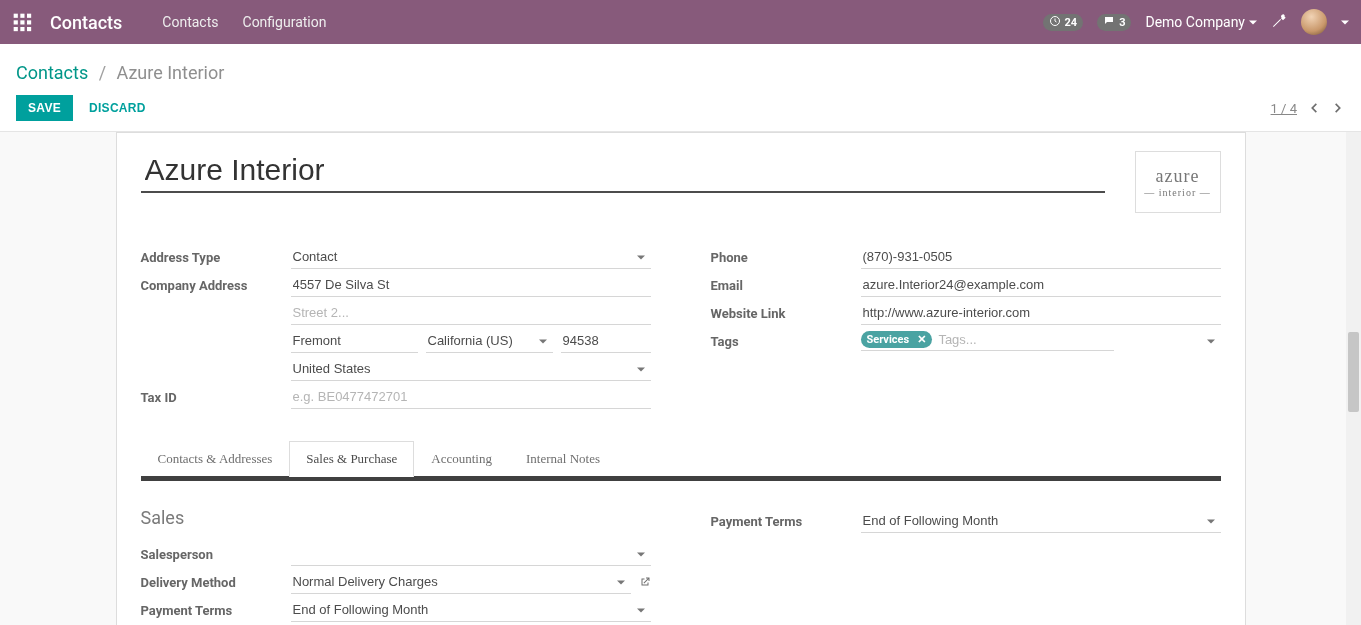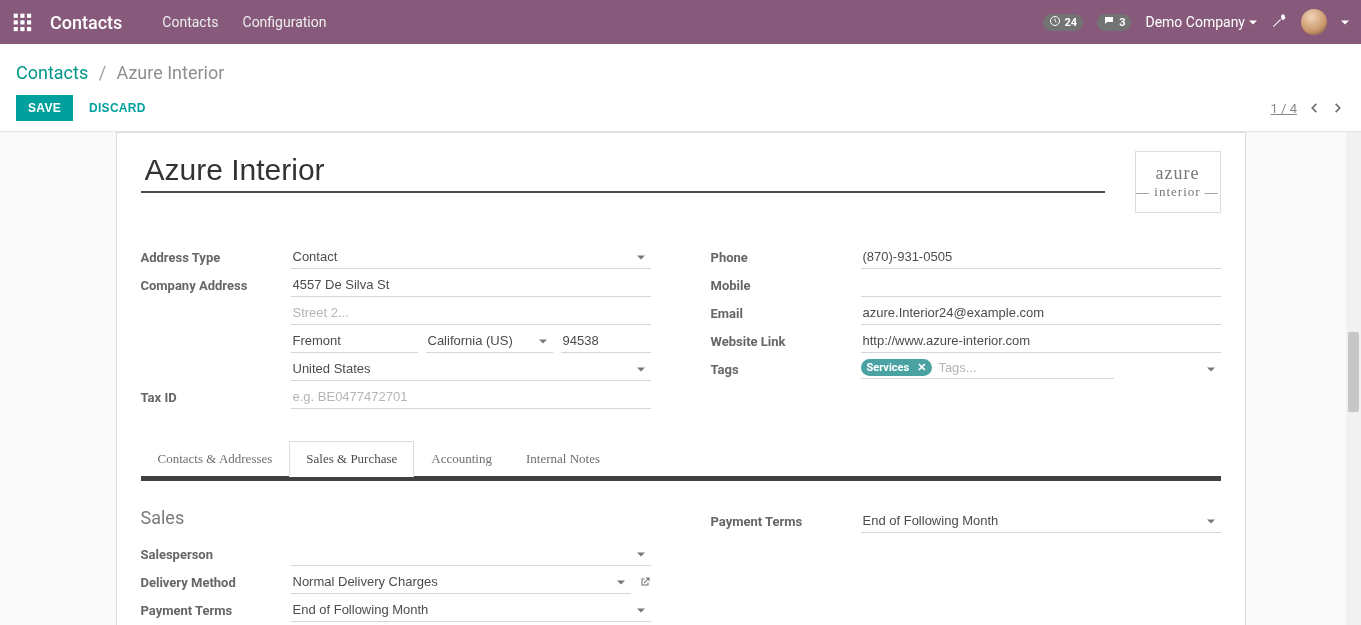--- a/index.html
+++ b/index.html
@@ -69,21 +69,21 @@
   }
   .sheet-top { display: flex; align-items: flex-start; }
   .name-input {
     flex: 1; margin-right: 30px;
     font-size: 30px; color: #333; font-weight: 500;
     border: none; border-bottom: 2px solid #4c4c4c; padding: 2px 4px 4px;
     outline: none; width: 100%;
   }
   .logo-box { width: 86px; height: 62px; border: 1px solid #ddd; display: flex; flex-direction: column; align-items: center; justify-content: center; color: #777; font-family: Georgia, serif; }
   .logo-box .word { font-size: 18px; letter-spacing: 1px; line-height: 1; }
-  .logo-box .sub { font-size: 13px; letter-spacing: 1px; margin-top: 2px; }
+  .logo-box .sub { font-size: 10px; letter-spacing: 1px; margin-top: 2px; }
   .form-grid { display: flex; gap: 60px; margin-top: 30px; }
   .col { flex: 1; }
   .row { display: flex; align-items: center; min-height: 28px; margin-bottom: 0; }
   .lbl { width: 150px; font-weight: 700; color: #666; font-size: 13px; }
   .val { flex: 1; }
   .inp, .sel, .inp-tags {
     width: 100%; border: none; border-bottom: 1px solid #d6d6d6;
     padding: 4px 2px 4px; font-size: 13px; color: #4c4c4c; background: #fff; outline: none;
   }
   .inp::placeholder { color: #b5b5b5; }
@@ -264,24 +264,20 @@
           <div class="val"><input class="inp" placeholder="e.g. BE0477472701" style=""></div>
         </div>
       </div>
 
       <div class="col">
         <div class="row">
           <div class="lbl">Phone</div>
           <div class="val"><input class="inp" value="(870)-931-0505" style=""></div>
         </div>
         <div class="row">
-          <div class="lbl">Mobile</div>
-          <div class="val"><input class="inp" value="" style=""></div>
-        </div>
-        <div class="row">
           <div class="lbl">Email</div>
           <div class="val"><input class="inp" value="azure.Interior24@example.com" style=""></div>
         </div>
         <div class="row">
           <div class="lbl">Website Link</div>
           <div class="val"><input class="inp" value="http://www.azure-interior.com" style=""></div>
         </div>
         <div class="row">
           <div class="lbl">Tags</div>
           <div class="val rel">

